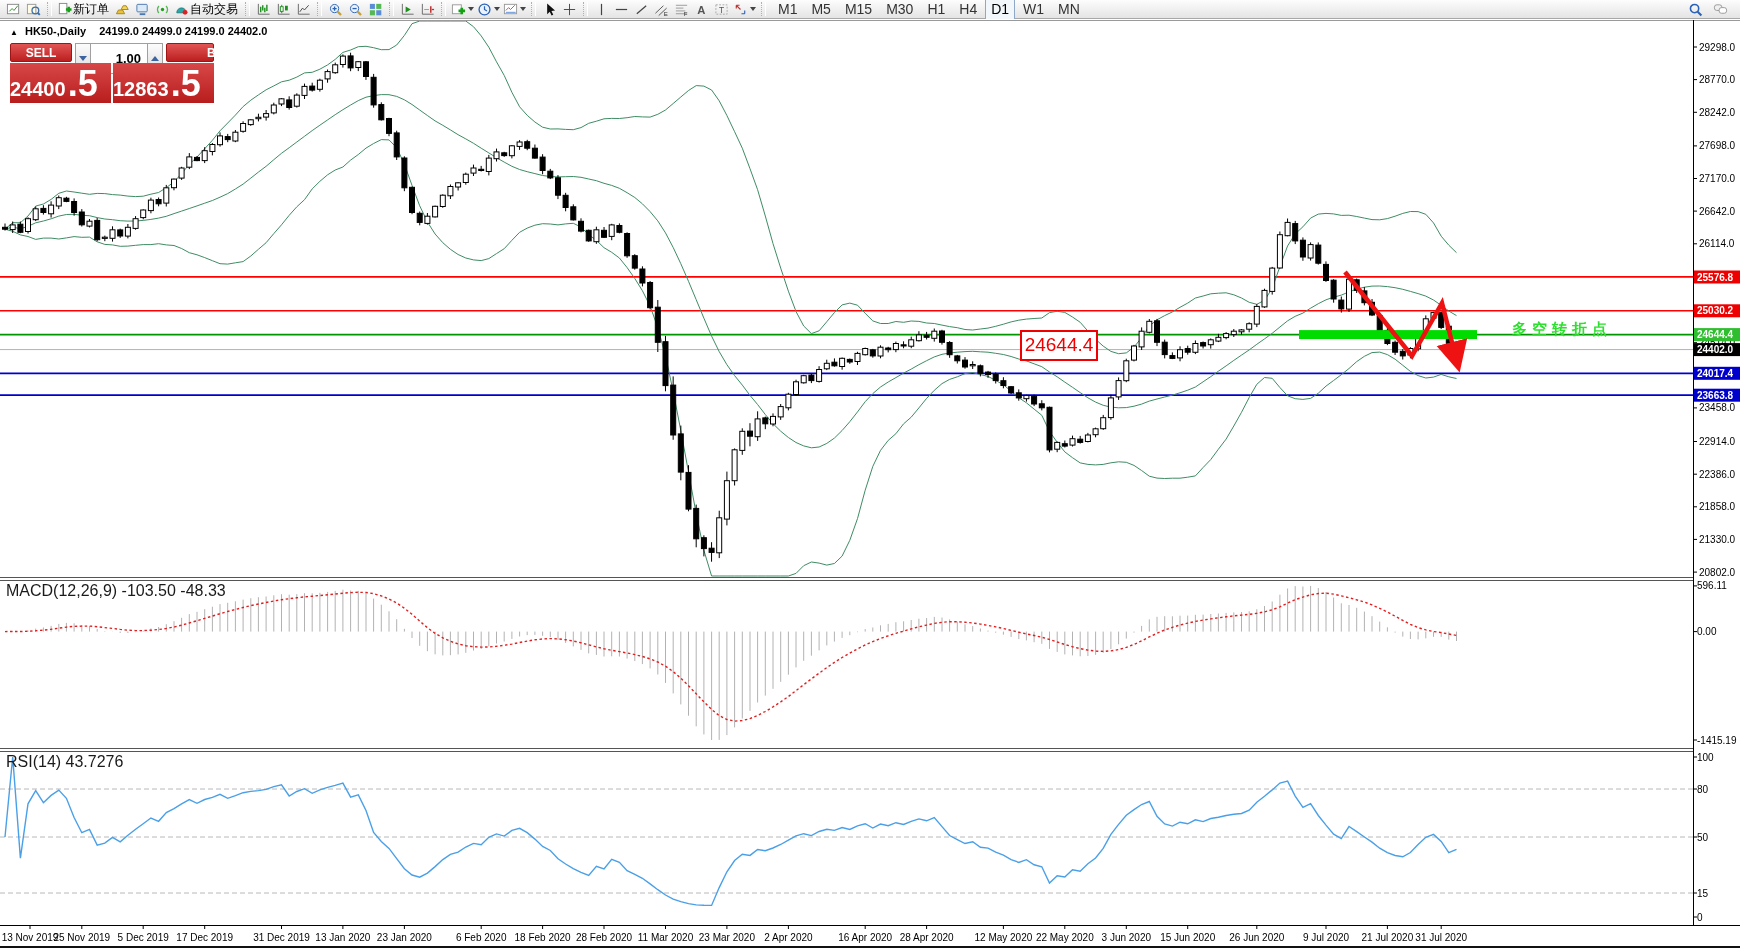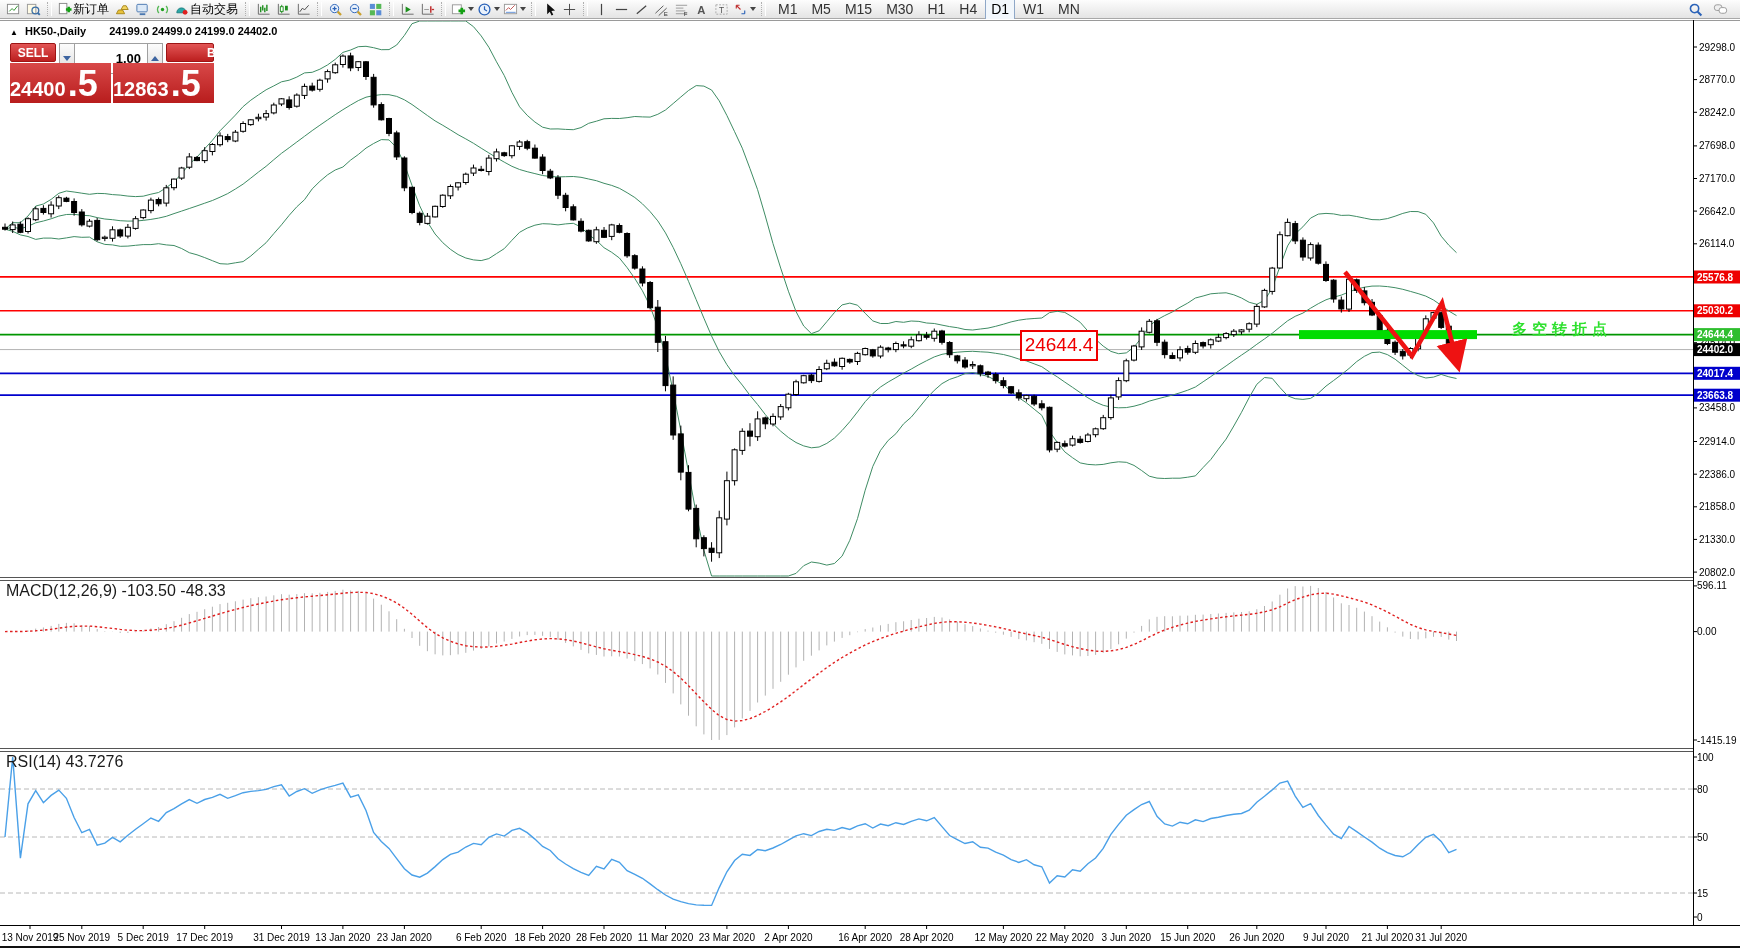--- a/index.html
+++ b/index.html
@@ -18,28 +18,28 @@
   .tsep{width:3px;height:14px;border-left:1px dotted #b0b0b0;border-right:1px solid #fff;margin:0 3px;}
   .tf-group{display:flex;align-items:center;gap:2px;margin-left:2px;}
   .tf-btn{font-size:14px;color:#333;border:1px solid transparent;background:transparent;
           padding:7px 5px;font-family:inherit;}
   .tf-btn.active{background:#f2f7fc;border:1px solid #8fa8c8;border-radius:2px;color:#000;}
   .tb-right{margin-left:auto;display:flex;align-items:center;gap:6px;padding-right:6px;}
   
   .chart-svg{position:absolute;left:0;top:0;}
   .chart-title{position:absolute;left:10px;top:25px;font-size:11px;font-weight:bold;color:#000;}
   .chart-title .tri{font-size:8px;margin-right:4px;}
-  .chart-title .ohlc{margin-left:20px;font-weight:bold;}
+  .chart-title .ohlc{margin-left:10px;font-weight:bold;}
   .ind-label{position:absolute;font-size:16px;color:#1a1a1a;}
   
   .ocp{position:absolute;left:10px;top:43px;width:204px;}
   .ocp-row{display:flex;height:19px;gap:3px;}
   .btn-red{background:linear-gradient(#e25555,#bc1f1f);color:#fff;font-weight:bold;font-size:12px;
            border:1px solid #9d1515;border-radius:2px;font-family:inherit;}
-  .ocp-sell{width:46px;} .ocp-buy{width:48px;padding-left:40px;}
+  .ocp-sell{width:62px;} .ocp-buy{width:48px;padding-left:40px;}
   .ocp-vol{display:flex;flex:1;height:31px;}
   .spin{width:16px;background:linear-gradient(#fcfcfc,#dcdcdc);border:1px solid #a0a0a0;
         display:flex;align-items:center;justify-content:center;padding:0;}
   .tri-dn{width:0;height:0;border-left:4px solid transparent;border-right:4px solid transparent;border-top:5px solid #3d64a0;}
   .tri-up{width:0;height:0;border-left:4px solid transparent;border-right:4px solid transparent;border-bottom:5px solid #3d64a0;}
   .vol-input{flex:1;width:50px;border:1px solid #a0a0a0;border-left:0;border-right:0;
              font-size:13px;font-weight:bold;text-align:right;padding:0 6px 0 0;font-family:inherit;}
   .ocp-prices{display:flex;gap:2px;margin-top:1px;height:40px;}
   .price-block{flex:1;background:linear-gradient(#d84848,#b81d1d);color:#fff;display:flex;
                align-items:baseline;justify-content:flex-start;overflow:hidden;}

